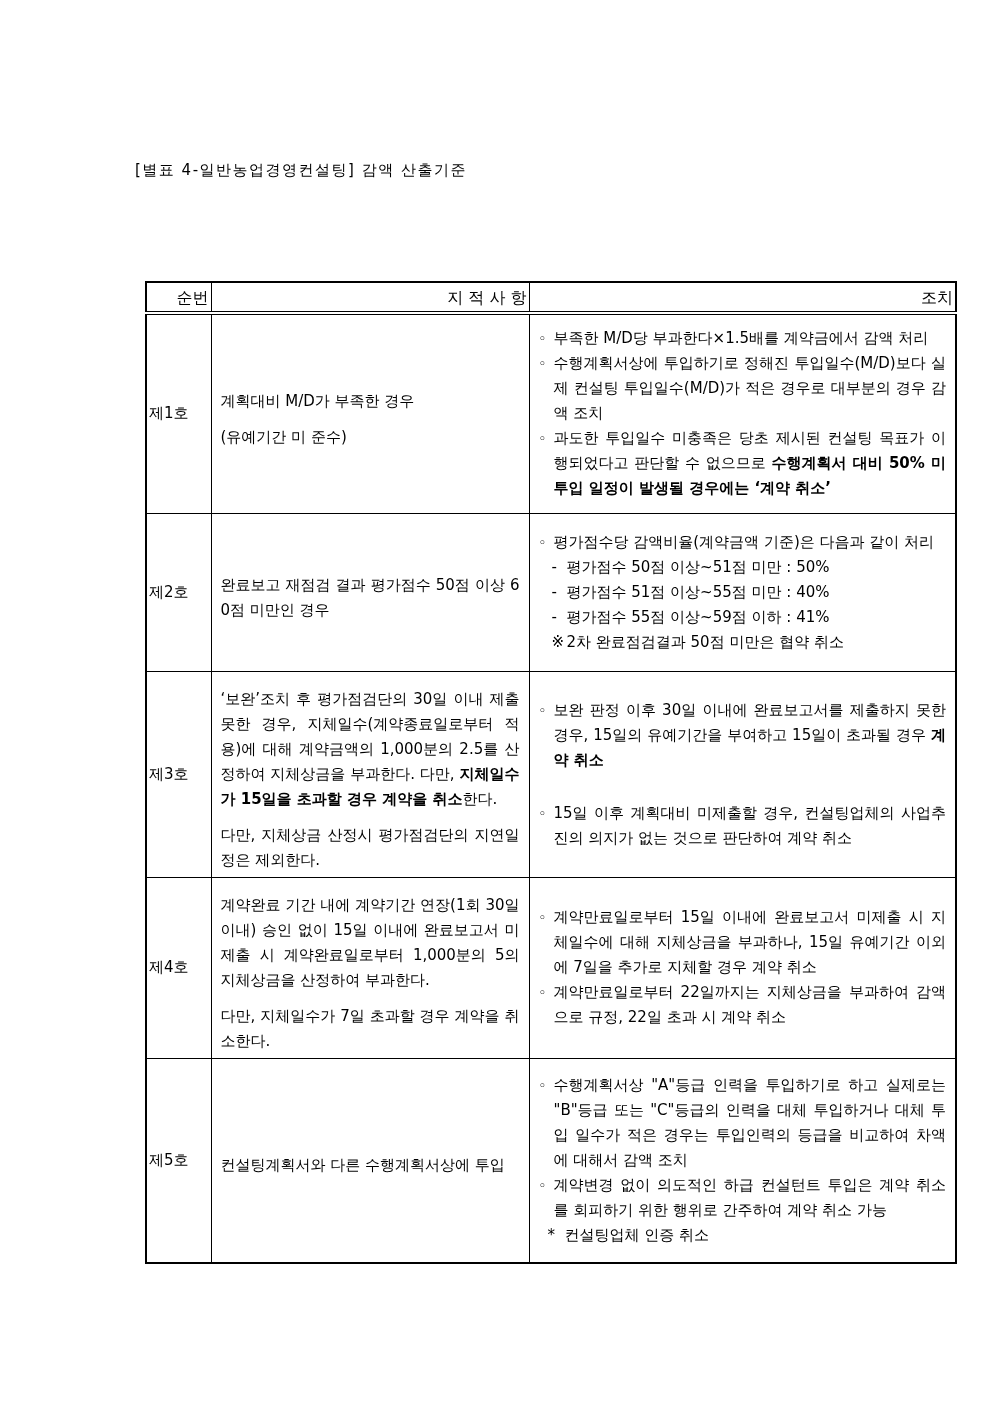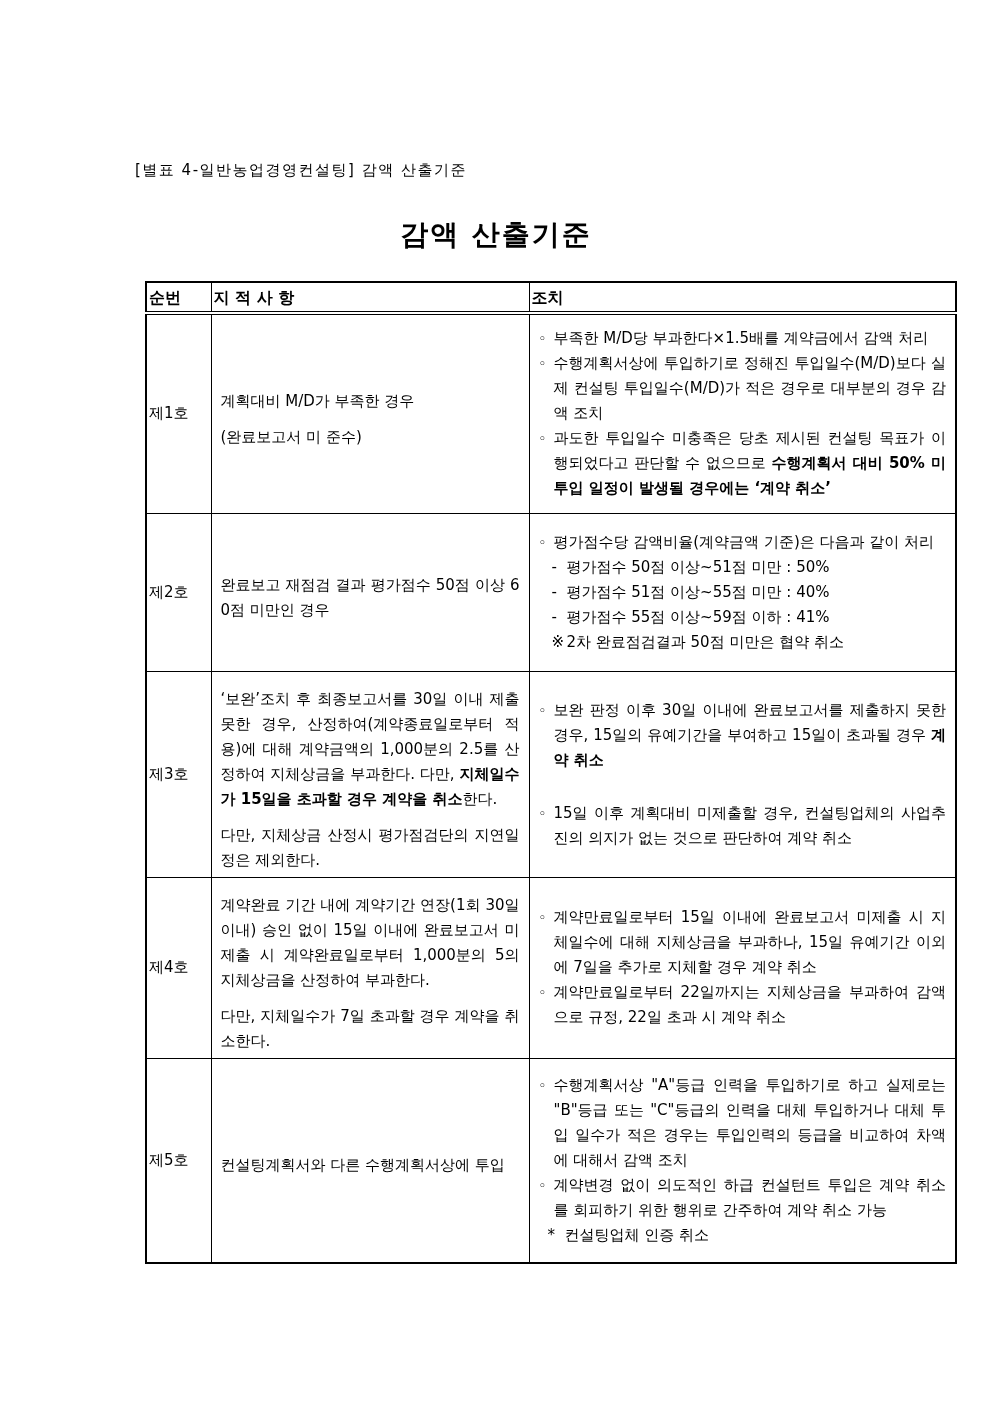--- a/index.html
+++ b/index.html
@@ -29,22 +29,22 @@
     font-size: 15px; line-height: 25px;
   }
   col.c-no    { width: 65px; }
   col.c-issue { width: 318px; }
   col.c-action{ width: 427px; }
 
   .criteria th {
     border: 1px solid #000;
     border-bottom: 4px double #000;
     height: 26px;
-    font-size: 16px; font-weight: 700;
-    text-align: left; padding: 1px 2px;
+    font-size: 16px; font-weight: 400;
+    text-align: right; padding: 1px 2px;
   }
   .criteria td {
     border: 1px solid #000;
     vertical-align: middle;
     padding: 4px 9px;
     word-break: break-all;
   }
   td.cell-no { padding: 2px; }
 
   .para  { text-align: justify; margin-top: 11px; }
@@ -56,41 +56,40 @@
   .item.spacer { height: 28px; padding: 0; }
   b { font-weight: 700; }
 </style>
 </head>
 <body>
 
 <div class="page">
 
   <div class="doc-label">[별표 4-일반농업경영컨설팅] 감액 산출기준</div>
 
-  <h1 class="title">감액 산출기준</h1>
 
   <table class="criteria">
     <colgroup>
       <col class="c-no">
         <col class="c-issue">
         <col class="c-action">
     </colgroup>
     <thead>
       <tr>
         <th>순번</th>
         <th>지 적 사 항</th>
         <th>조치</th>
       </tr>
     </thead>
     <tbody id="tbody">
         <tr style="height: 200px;">
           <td class="cell-no">제1호</td>
           <td class="cell-issue">
             <div class="para"><span>계획대비 M/D가 부족한 경우</span></div>
-            <div class="para"><span>(완료보고서 미 준수)</span></div>
+            <div class="para"><span>(유예기간 미 준수)</span></div>
           </td>
           <td class="cell-action">
             <div class="item bullet"><span class="marker">◦</span><span>부족한 M/D당 부과한다×1.5배를 계약금에서 감액 처리</span></div>
             <div class="item bullet"><span class="marker">◦</span><span>수행계획서상에 투입하기로 정해진 투입일수(M/D)보다 실제 컨설팅 투입일수(M/D)가 적은 경우로 대부분의 경우 감액 조치</span></div>
             <div class="item bullet"><span class="marker">◦</span><span>과도한 투입일수 미충족은 당초 제시된 컨설팅 목표가 이행되었다고 판단할 수 없으므로 </span><b>수행계획서 대비 50% 미투입 일정이 발생될 경우에는 ‘계약 취소’</b></div>
           </td>
         </tr>
         <tr style="height: 158px;">
           <td class="cell-no">제2호</td>
           <td class="cell-issue">
@@ -100,21 +99,21 @@
             <div class="item bullet"><span class="marker">◦</span><span>평가점수당 감액비율(계약금액 기준)은 다음과 같이 처리</span></div>
             <div class="item dash"><span class="marker">-</span><span>평가점수 50점 이상~51점 미만 : 50%</span></div>
             <div class="item dash"><span class="marker">-</span><span>평가점수 51점 이상~55점 미만 : 40%</span></div>
             <div class="item dash"><span class="marker">-</span><span>평가점수 55점 이상~59점 이하 : 41%</span></div>
             <div class="item note"><span class="marker">※</span><span>2차 완료점검결과 50점 미만은 협약 취소</span></div>
           </td>
         </tr>
         <tr style="height: 203px;">
           <td class="cell-no">제3호</td>
           <td class="cell-issue">
-            <div class="para"><span>‘보완’조치 후 최종보고서를 30일 이내 제출 못한 경우, 산정하여(계약종료일로부터 적용)에 대해 계약금액의 1,000분의 2.5를 산정하여 지체상금을 부과한다. 다만, </span><b>지체일수가 15일을 초과할 경우 계약을 취소</b><span>한다.</span></div>
+            <div class="para"><span>‘보완’조치 후 평가점검단의 30일 이내 제출 못한 경우, 지체일수(계약종료일로부터 적용)에 대해 계약금액의 1,000분의 2.5를 산정하여 지체상금을 부과한다. 다만, </span><b>지체일수가 15일을 초과할 경우 계약을 취소</b><span>한다.</span></div>
             <div class="para"><span>다만, 지체상금 산정시 평가점검단의 지연일정은 제외한다.</span></div>
           </td>
           <td class="cell-action">
             <div class="item bullet"><span class="marker">◦</span><span>보완 판정 이후 30일 이내에 완료보고서를 제출하지 못한 경우, 15일의 유예기간을 부여하고 15일이 초과될 경우 </span><b>계약 취소</b></div>
             <div class="item spacer"></div>
             <div class="item bullet"><span class="marker">◦</span><span>15일 이후 계획대비 미제출할 경우, 컨설팅업체의 사업추진의 의지가 없는 것으로 판단하여 계약 취소</span></div>
           </td>
         </tr>
         <tr style="height: 180px;">
           <td class="cell-no">제4호</td>

